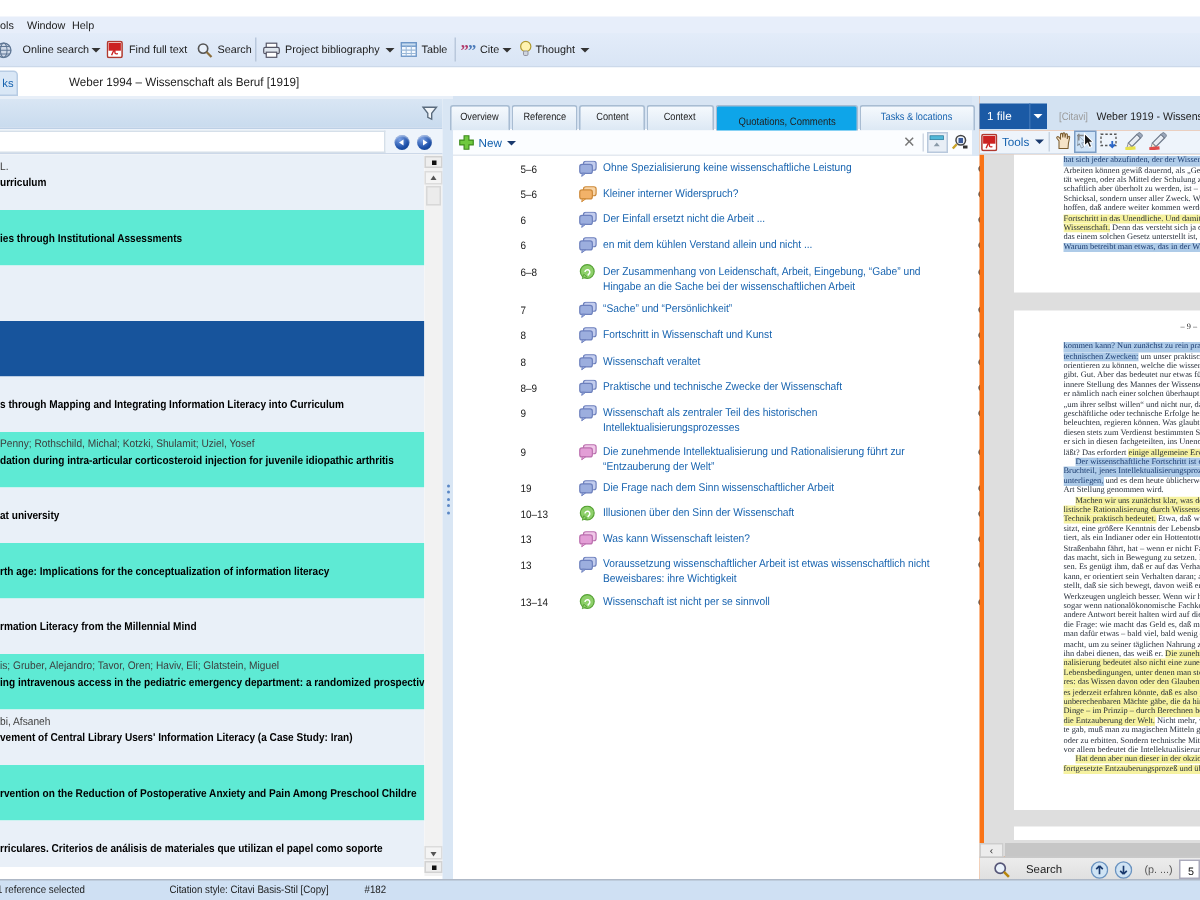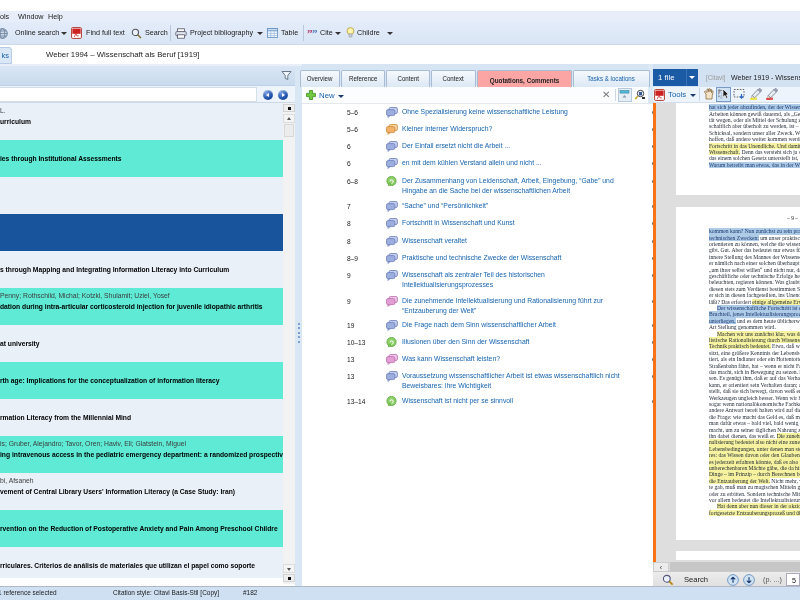--- a/index.html
+++ b/index.html
@@ -39,21 +39,21 @@
 .sbtn{position:absolute;left:0;width:12px;background:#eeeeee;border:1px solid #d2d2d2;}
 
 #div1{left:295px;top:66px;width:7px;height:520px;background:#d9e6f4;}
 #div2{left:648px;top:64px;width:5px;height:522px;background:#dce8f5;}
 .grip{position:absolute;width:3px;}
 .grip i{display:block;width:2px;height:2px;border-radius:50%;background:#5b87c5;margin:2.5px auto 0;}
 
 #mp{left:302px;top:64px;width:346px;height:522px;background:#fff;}
 #mptabs{position:absolute;left:0;top:0;width:346px;height:23px;background:#d7e4f3;border-bottom:1px solid #fff;}
 .tab{position:absolute;top:6px;height:17px;background:linear-gradient(#f5f9fd,#dce8f4);border:1px solid #a8bcd2;border-bottom:none;border-radius:2px 2px 0 0;font-size:7px;color:#222;text-align:center;}
-.tab.active{top:6px;height:21px;background:#fca5a5;font-size:7.2px;font-weight:bold;}
+.tab.active{top:6px;height:21px;background:#0ea5e9;font-size:7.2px;}
 .tab.blue{color:#1763af;}
 .tl{display:inline-block;transform:scaleX(0.88);transform-origin:50% 50%;white-space:nowrap;}
 #mptb{position:absolute;left:0;top:23px;width:346px;height:17px;background:#fbfdff;border-bottom:1px solid #e4e9f0;}
 #mplist{position:absolute;left:0;top:40px;width:346px;height:482px;background:#fff;margin-left:39px;}
 .qrow{position:absolute;left:0;width:346px;}
 .qpg{position:absolute;left:6px;top:0;font-size:7.2px;color:#1a1a1a;line-height:11px;transform:scaleX(0.92);transform-origin:0 0;}
 .qtxt{position:absolute;left:61px;top:0;font-size:7.5px;color:#1763af;line-height:10.4px;white-space:nowrap;transform:scaleX(0.91);transform-origin:0 0;}
 .qicon{position:absolute;left:45px;top:0;width:11px;height:10px;}
 .qlink{position:absolute;left:311px;top:2px;}
 
@@ -132,21 +132,21 @@
         </svg>
       </div>
       <div class="titem" style="left:320px;">Cite</div>
       <div class="titem" style="left:335px;"><span class="darr"></span></div>
       <div class="titem" style="left:346px;top:5px;height:12px;">
         <svg width="9" height="12" viewBox="0 0 9 12">
           <circle cx="4.5" cy="4" r="3.4" fill="#fff3b0" stroke="#b09a30" stroke-width="0.8"></circle>
           <rect x="3" y="7" width="3" height="3" rx="0.8" fill="#cfd5dd" stroke="#889" stroke-width="0.6"></rect>
         </svg>
       </div>
-      <div class="titem" style="left:357px;">Childre</div>
+      <div class="titem" style="left:357px;">Thought</div>
       <div class="titem" style="left:387px;"><span class="darr"></span></div>
     </div>
 <div class="abs" id="titlerow">
   <div id="kstab">ks</div>
   <div id="reftitle">Weber 1994 – Wissenschaft als Beruf [1919]</div>
 </div>
 <div class="abs" id="topline"></div>
 
 <div class="abs" id="lp">
   <div id="lphead">

